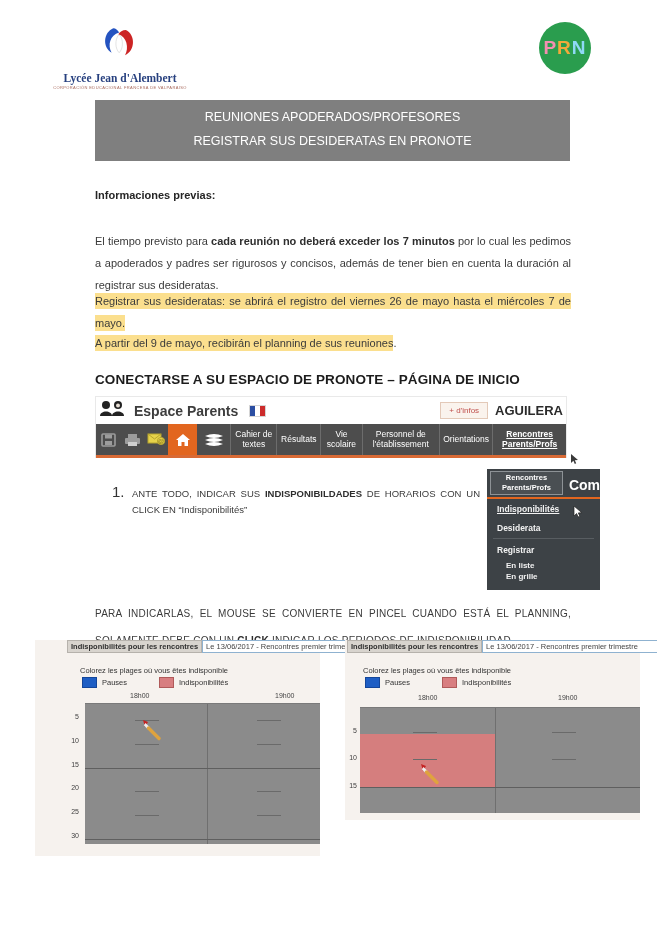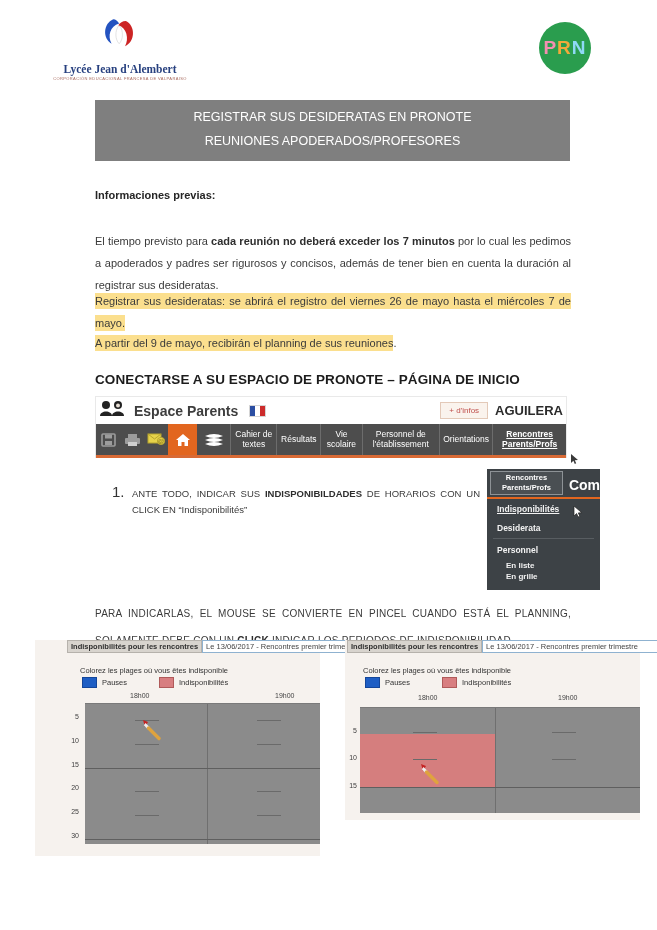--- a/index.html
+++ b/index.html
@@ -1,21 +1,21 @@
 <!DOCTYPE html>
 <html style="--accent-orange: #e2661f; --highlight-yellow: #fbdf8e; --banner-gray: #7f7f7f; --nav-dark: #4d4d4d; --menu-dark: #3d4246; --grid-gray: #8b8b8b; --unavailable-red: #d57e7e; --pause-blue: #1e5ec4; --logo-green: #2a9d4e; --panel-beige: #f6f2ee;"><head>
 <meta charset="utf-8">
 <style>
   html,body{margin:0;padding:0;}
   .page{position:relative;width:657px;height:930px;background:#ffffff;overflow:hidden;
         font-family:"Liberation Sans",sans-serif;color:#3a3a3a;}
   .abs{position:absolute;}
 
   
-  .school-logo{left:42px;top:16px;width:156px;text-align:center;}
+  .school-logo{left:42px;top:25px;width:156px;text-align:center;}
   .school-name{font-family:"Liberation Serif",serif;font-size:11.5px;font-weight:700;color:#27407f;margin-top:1px;}
   .school-subtitle{font-size:4px;color:#a8695c;letter-spacing:.4px;margin-top:1px;}
   .prn-logo{left:539px;top:22px;width:52px;height:52px;border-radius:50%;
             background:var(--logo-green,#2a9d4e);display:flex;align-items:center;justify-content:center;
             font-weight:700;font-size:19px;letter-spacing:1px;}
   .prn-p{color:#f48fb1;} .prn-r{color:#f2a93b;} .prn-n{color:#8fd9f5;}
 
   
   .banner{left:95px;top:100px;width:475px;height:61px;background:var(--banner-gray,#7f7f7f);
           color:#fff;text-align:center;font-size:12.5px;}
@@ -112,22 +112,22 @@
     <div class="school-subtitle">CORPORACIÓN EDUCACIONAL FRANCESA DE VALPARAÍSO</div>
   </div>
 
   <div class="abs prn-logo">
     <span class="prn-p">P</span>
     <span class="prn-r">R</span>
     <span class="prn-n">N</span>
   </div>
 
   <div class="abs banner">
+    <div>REUNIONES APODERADOS/PROFESORES</div>
     <div>REGISTRAR SUS DESIDERATAS EN PRONOTE</div>
-    <div>REUNIONES APODERADOS/PROFESORES</div>
   </div>
 
   <div class="abs txt intro-heading">Informaciones previas:</div>
 
 
   <div class="abs txt p2"><span>El tiempo previsto para </span><b>cada reunión no deberá exceder los 7 minutos</b><span> por lo cual les pedimos a apoderados y padres ser rigurosos y concisos, además de tener bien en cuenta la duración al registrar sus desideratas.</span></div>
 
   <div class="abs txt hp1"><mark>Registrar sus desideratas: se abrirá el registro del viernes 26 de mayo hasta el miércoles 7 de mayo.</mark></div>
 
   <div class="abs txt hp2"><mark>A partir del 9 de mayo, recibirán el planning de sus reuniones</mark><span>.</span></div>
@@ -227,21 +227,21 @@
         <svg width="10" height="12" viewBox="0 0 10 12">
             <polygon points="1,0 1,10 3.6,7.5 5.1,11 6.8,10.2 5.3,6.9 8.8,6.7" fill="#fff" stroke="#222" stroke-width="0.7"></polygon>
           </svg>
       </span>
     </div>
     <div class="menu-item">
       <span>Desiderata</span>
     </div>
     <div class="menu-sep"></div>
     <div class="menu-item">
-      <span>Personnel</span>
+      <span>Registrar</span>
     </div>
     <div class="menu-item menu-sub">
       <span>En liste</span>
     </div>
     <div class="menu-item menu-sub" style="padding-top:0;">
       <span>En grille</span>
     </div>
   </div>
 
   <div class="abs para2"><span>PARA INDICARLAS, EL MOUSE SE CONVIERTE EN PINCEL CUANDO ESTÁ EL PLANNING, SOLAMENTE DEBE CON UN </span><b>CLICK</b><span> INDICAR LOS PERIODOS DE INDISPONIBILIDAD.</span></div>

